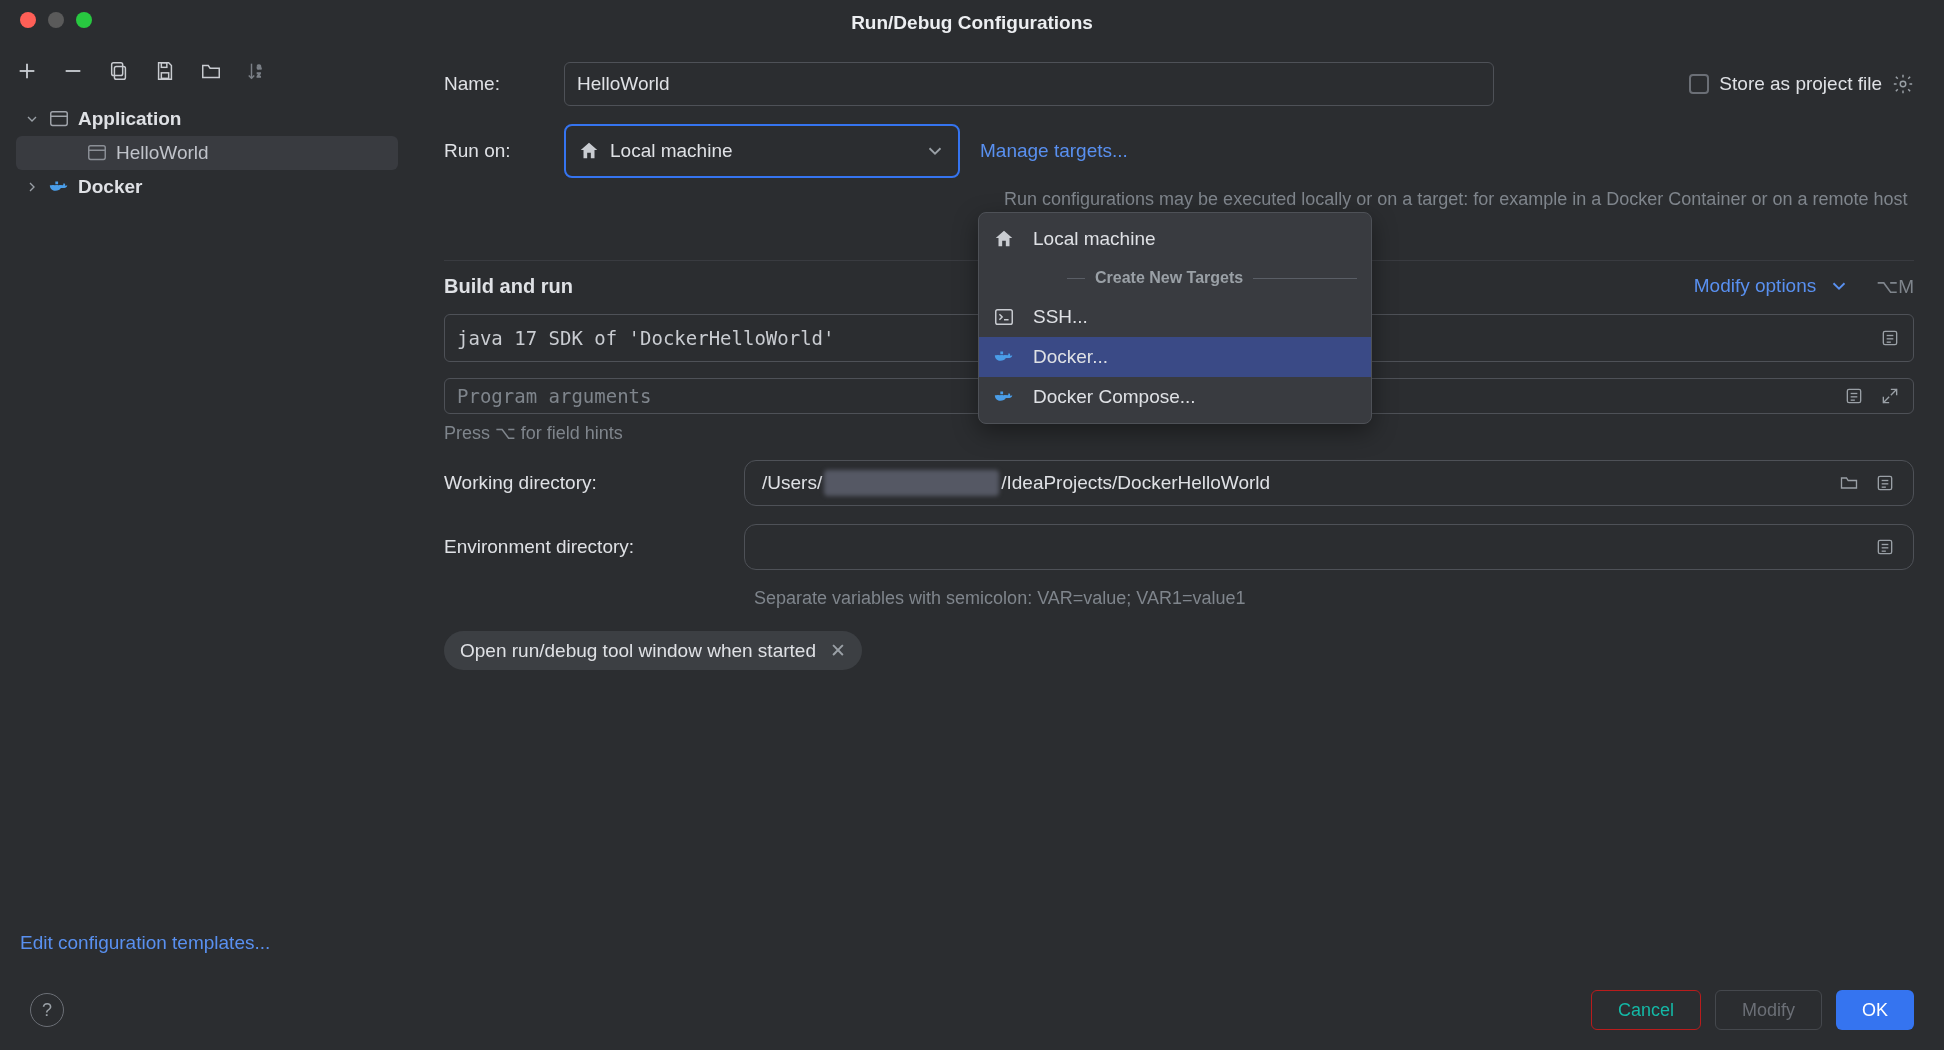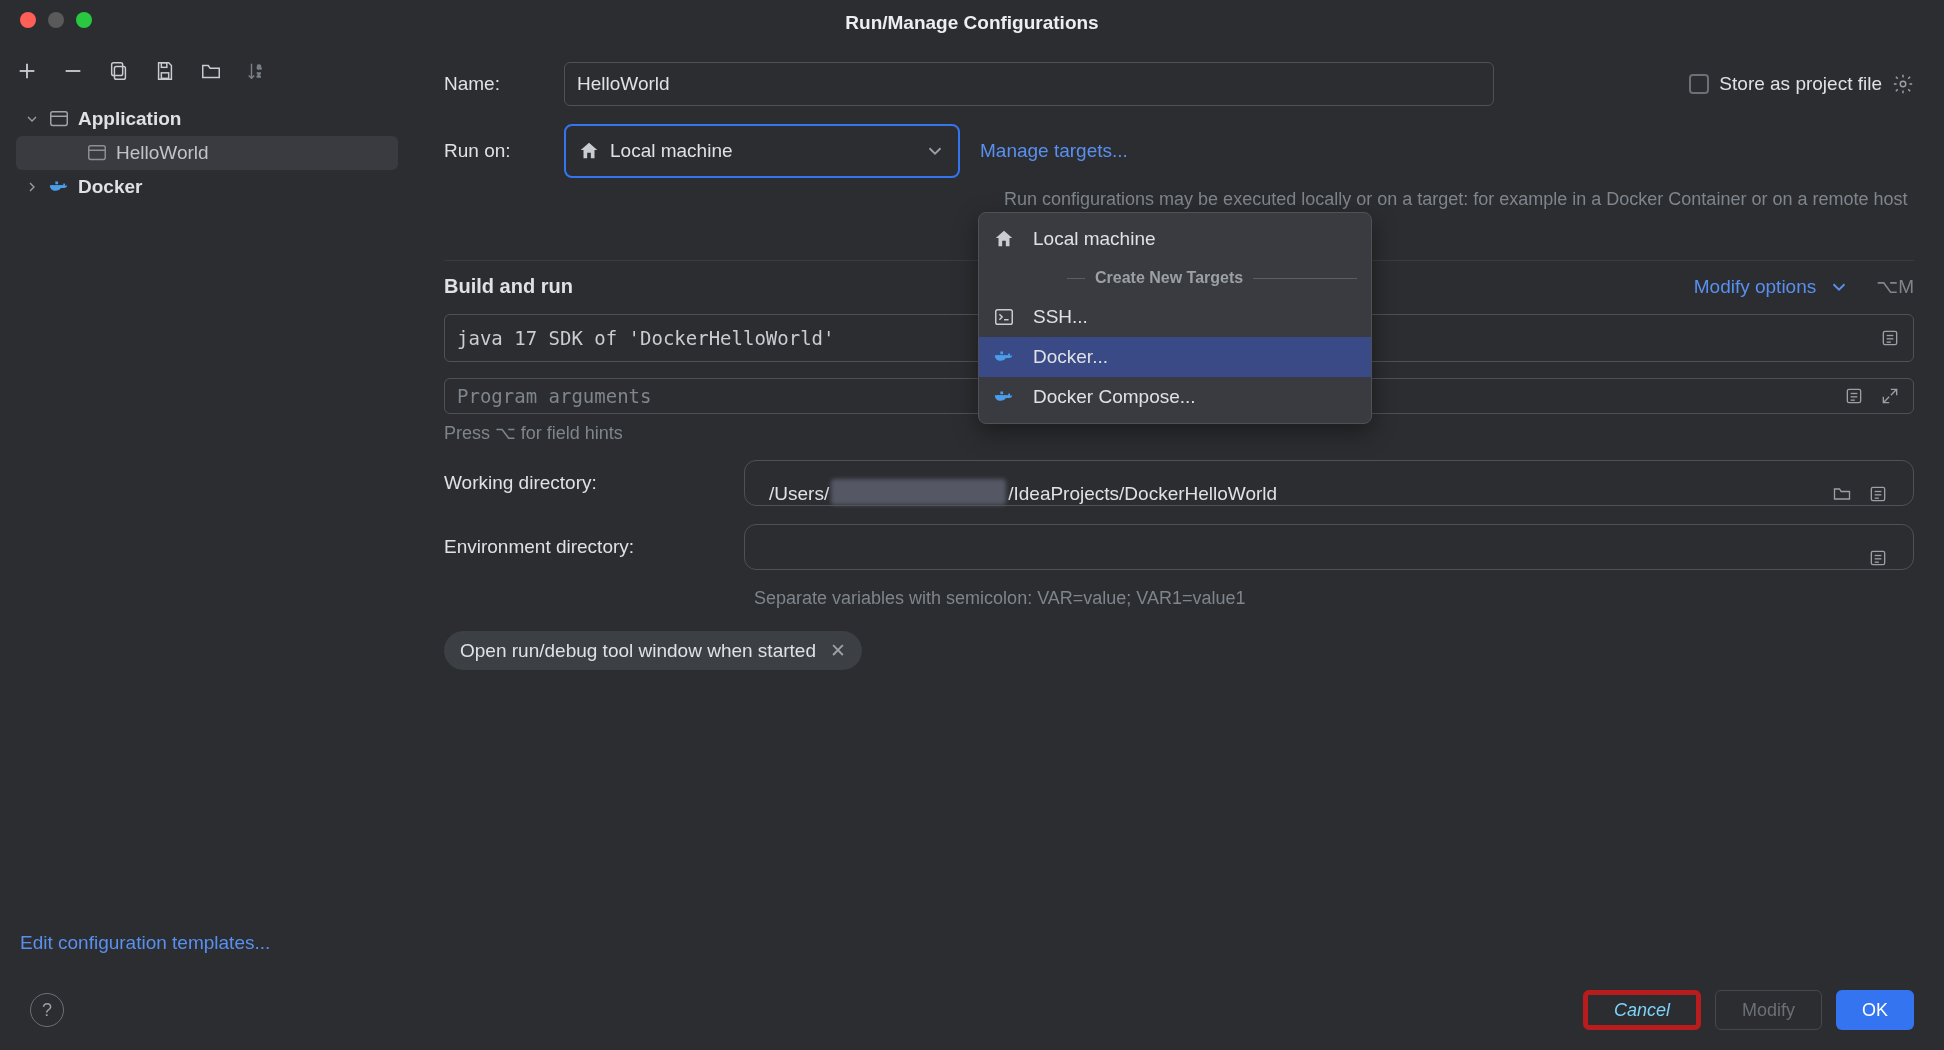--- a/index.html
+++ b/index.html
@@ -43,38 +43,38 @@
 .input-large { width: 930px; flex: none; }
 .combo { display: flex; align-items: center; border: 2px solid #3574f0; border-radius: 8px; padding: 0 12px; height: 54px; background: #2b2d30; position: relative; width: 396px; font-size: 19px; }
 .combo .chevdown { margin-left: auto; }
 .right-opts { margin-left: auto; display: flex; align-items: center; gap: 10px; }
 .checkbox { width: 20px; height: 20px; border: 2px solid #6b6f76; border-radius: 4px; }
 .link { color: #5990f0; cursor: pointer; font-size: 19px; }
 .helper { color: #7f858c; font-size: 18px; line-height: 1.5; margin-left: 560px; margin-bottom: 20px; }
 .section-hr { border-top: 1px solid #393b40; margin-bottom: 14px; }
 .section-header { display: flex; align-items: center; margin-bottom: 16px; }
 .section-title { font-weight: 700; font-size: 20px; }
-.modify-opts { margin-left: auto; display: flex; align-items: center; gap: 12px; color: #5990f0; font-size: 19px; }
+.modify-opts { margin-left: auto; display: flex; align-items: flex-start; gap: 12px; color: #5990f0; font-size: 19px; }
 .kbd { color: #7f858c; font-size: 19px; margin-left: 14px; }
 .two-cols { display: flex; gap: 14px; margin-bottom: 16px; }
 .col1 { width: 576px; border: 1px solid #4e5157; border-radius: 6px; height: 48px; display: flex; align-items: center; padding: 0 12px; color: #c9ccd1; font-family: "SF Mono", Menlo, monospace; font-size: 19px; }
 .col2 { flex: 1; border: 1px solid #4e5157; border-radius: 6px; height: 48px; display: flex; align-items: center; padding: 0 12px; color: #dfe1e5; font-family: "SF Mono", Menlo, monospace; font-size: 19px; }
 .col-trailing { margin-left: auto; color: #9aa0a6; }
 .prog-args { display: flex; align-items: center; border: 1px solid #4e5157; border-radius: 6px; height: 36px; padding: 0 12px; font-family: "SF Mono", Menlo, monospace; color: #7f858c; font-size: 19px; margin-bottom: 8px; }
 .hint { color: #7f858c; font-size: 18px; margin-bottom: 16px; }
 .row2 { display: flex; align-items: center; margin-bottom: 18px; margin-top: 8px; }
-.wd-input { flex: 1; border: 1px solid #4e5157; border-radius: 12px; height: 46px; display: flex; align-items: flex-end; padding: 0 24px; color: #dfe1e5; font-size: 19px; }
+.wd-input { flex: 1; border: 1px solid #4e5157; border-radius: 12px; height: 46px; display: flex; align-items: center; padding: 0 17px; color: #dfe1e5; font-size: 19px; }
 .wd-blur { background: #555864; border-radius: 4px; filter: blur(2px); width: 175px; height: 26px; display: inline-block; margin: 0 2px; }
 .helper2 { color: #7f858c; font-size: 18px; margin-left: 310px; margin-bottom: 22px; }
 .chip { display: inline-flex; align-items: center; background: #3c3f43; border-radius: 22px; padding: 8px 16px; font-size: 19px; color: #dfe1e5; }
 .chip .x { margin-left: 14px; color: #9aa0a6; }
 .footer { display: flex; align-items: center; padding: 20px 30px; gap: 14px; }
 .help-btn { width: 34px; height: 34px; border: 1.5px solid #6b6f76; border-radius: 50%; display: flex; align-items: center; justify-content: center; color: #9aa0a6; font-size: 18px; }
 .btn { height: 40px; border-radius: 6px; padding: 0 26px; font-size: 18px; display: flex; align-items: center; justify-content: center; cursor: pointer; }
-.btn-sec { border: 5px solid #b91c1c; color: #7dd3fc; font-style: italic; }
+.btn-sec { border: 1px solid #b91c1c; color: #14b8a6; }
 .btn-dis { border: 1px solid #45484d; color: #6b6f76; }
 .btn-pri { background: #3574f0; color: #fff; }
 .dropdown {
   position: absolute;
   left: 564px;
   top: 172px;
   width: 394px;
   background: #393b40;
   border: 1px solid #4e5157;
   border-radius: 8px;
@@ -93,21 +93,21 @@
 </style>
 </head>
 <body>
 
 <div class="titlebar">
   <div class="traffic-lights">
     <div class="traffic-light tl-red"></div>
     <div class="traffic-light tl-yellow"></div>
     <div class="traffic-light tl-green"></div>
   </div>
-  <div class="title">Run/Manage Configurations</div>
+  <div class="title">Run/Debug Configurations</div>
 </div>
 
 <div class="content">
   <div class="sidebar">
     <div class="sidebar-toolbar">
       <span class="tool-btn">
         <svg viewBox="0 0 24 24" fill="none" stroke="currentColor" stroke-width="2">
             <line x1="12" y1="4" x2="12" y2="20"></line>
             <line x1="4" y1="12" x2="20" y2="12"></line>
           </svg>

